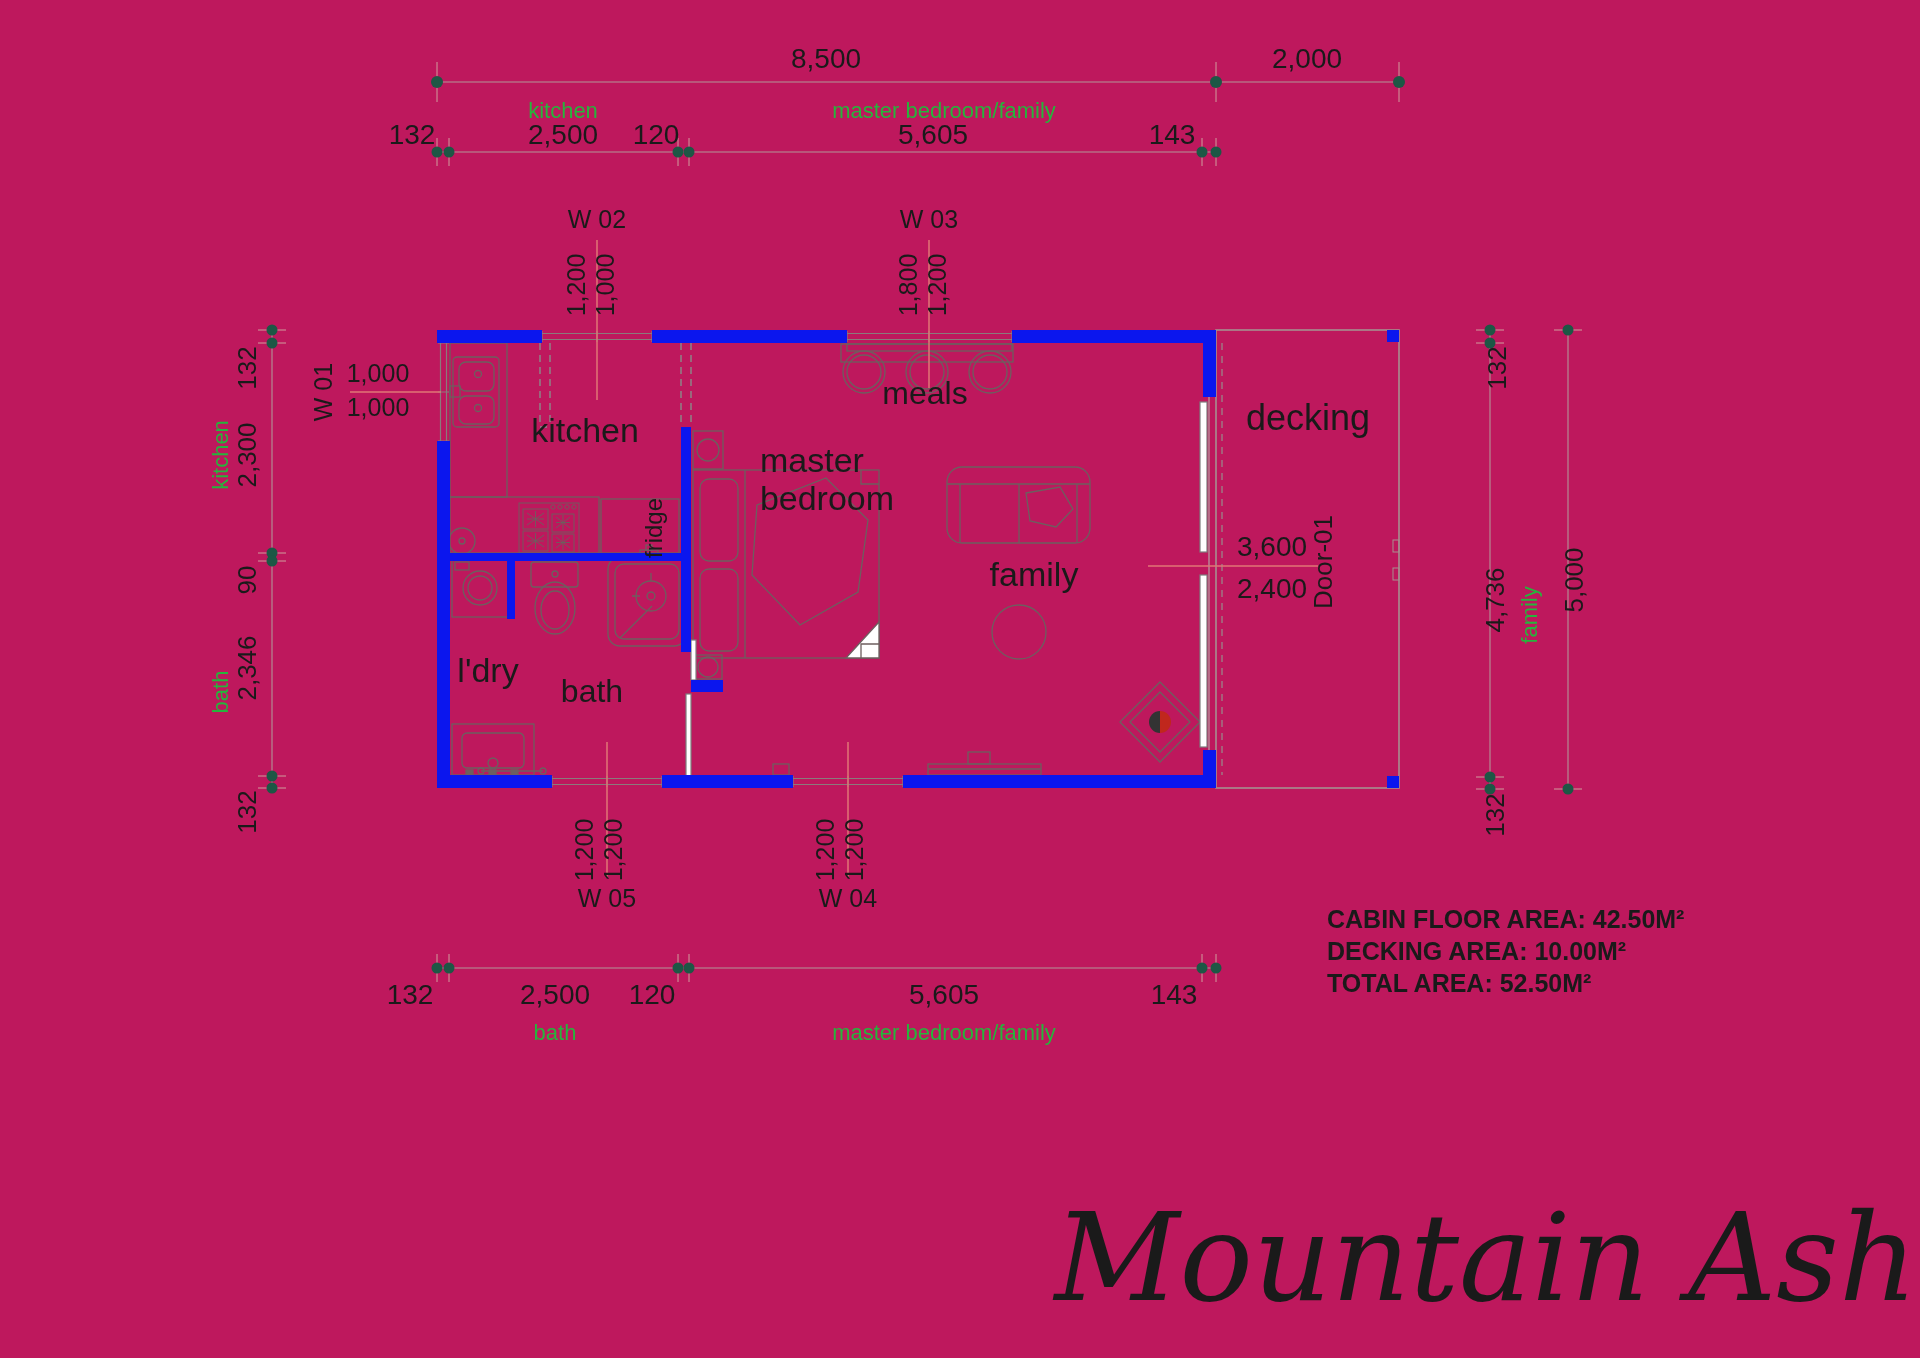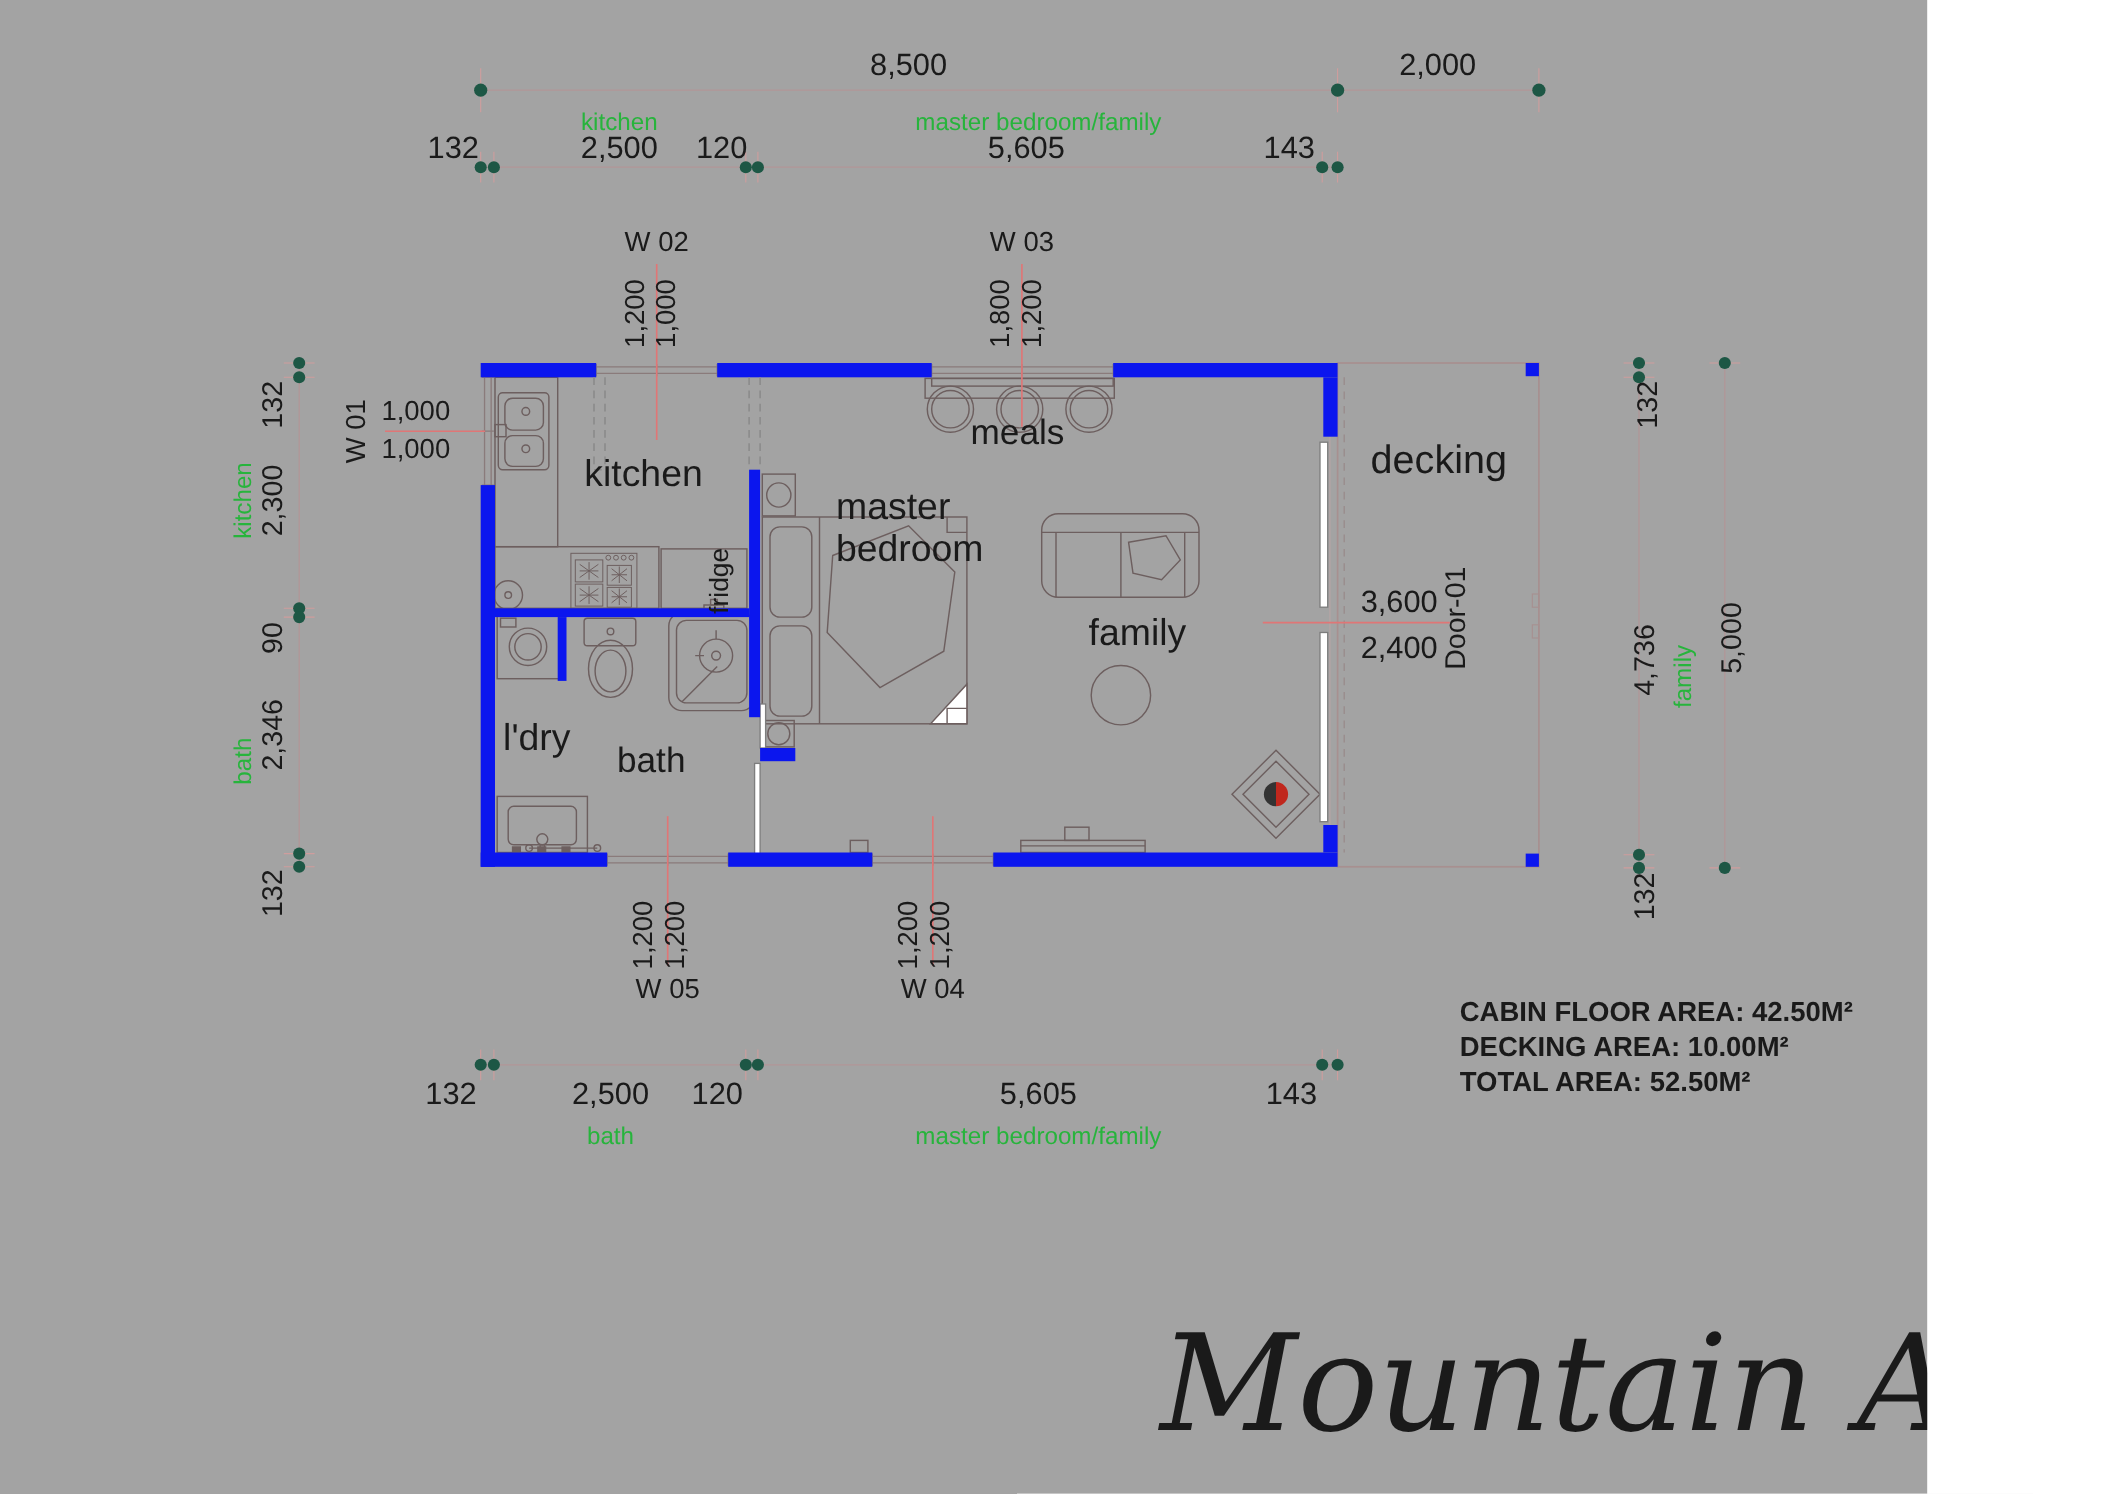--- a/index.html
+++ b/index.html
@@ -1,16 +1,16 @@
 <!DOCTYPE html>
 <html><head>
 <meta charset="utf-8">
 <style>
   html,body{margin:0;padding:0;background:#fff}
-  .stage{position:relative;width:1752px;height:1358px;background:#a3a3a3;overflow:hidden;
+  .stage{position:relative;width:1920px;height:1358px;background:#be185d;overflow:hidden;
          font-family:"Liberation Sans",sans-serif}
   svg{position:absolute;left:0;top:0}
   text{fill:#1a1a1a;font-family:"Liberation Sans",sans-serif}
   .dim{font-size:28px}
   .dimS{font-size:26px}
   .grn{font-size:22px;fill:#27b43c}
   .wl{font-size:25px}
   .room{font-size:34px}
   .room-lg{font-size:36px}
   .room-sm{font-size:32px}

